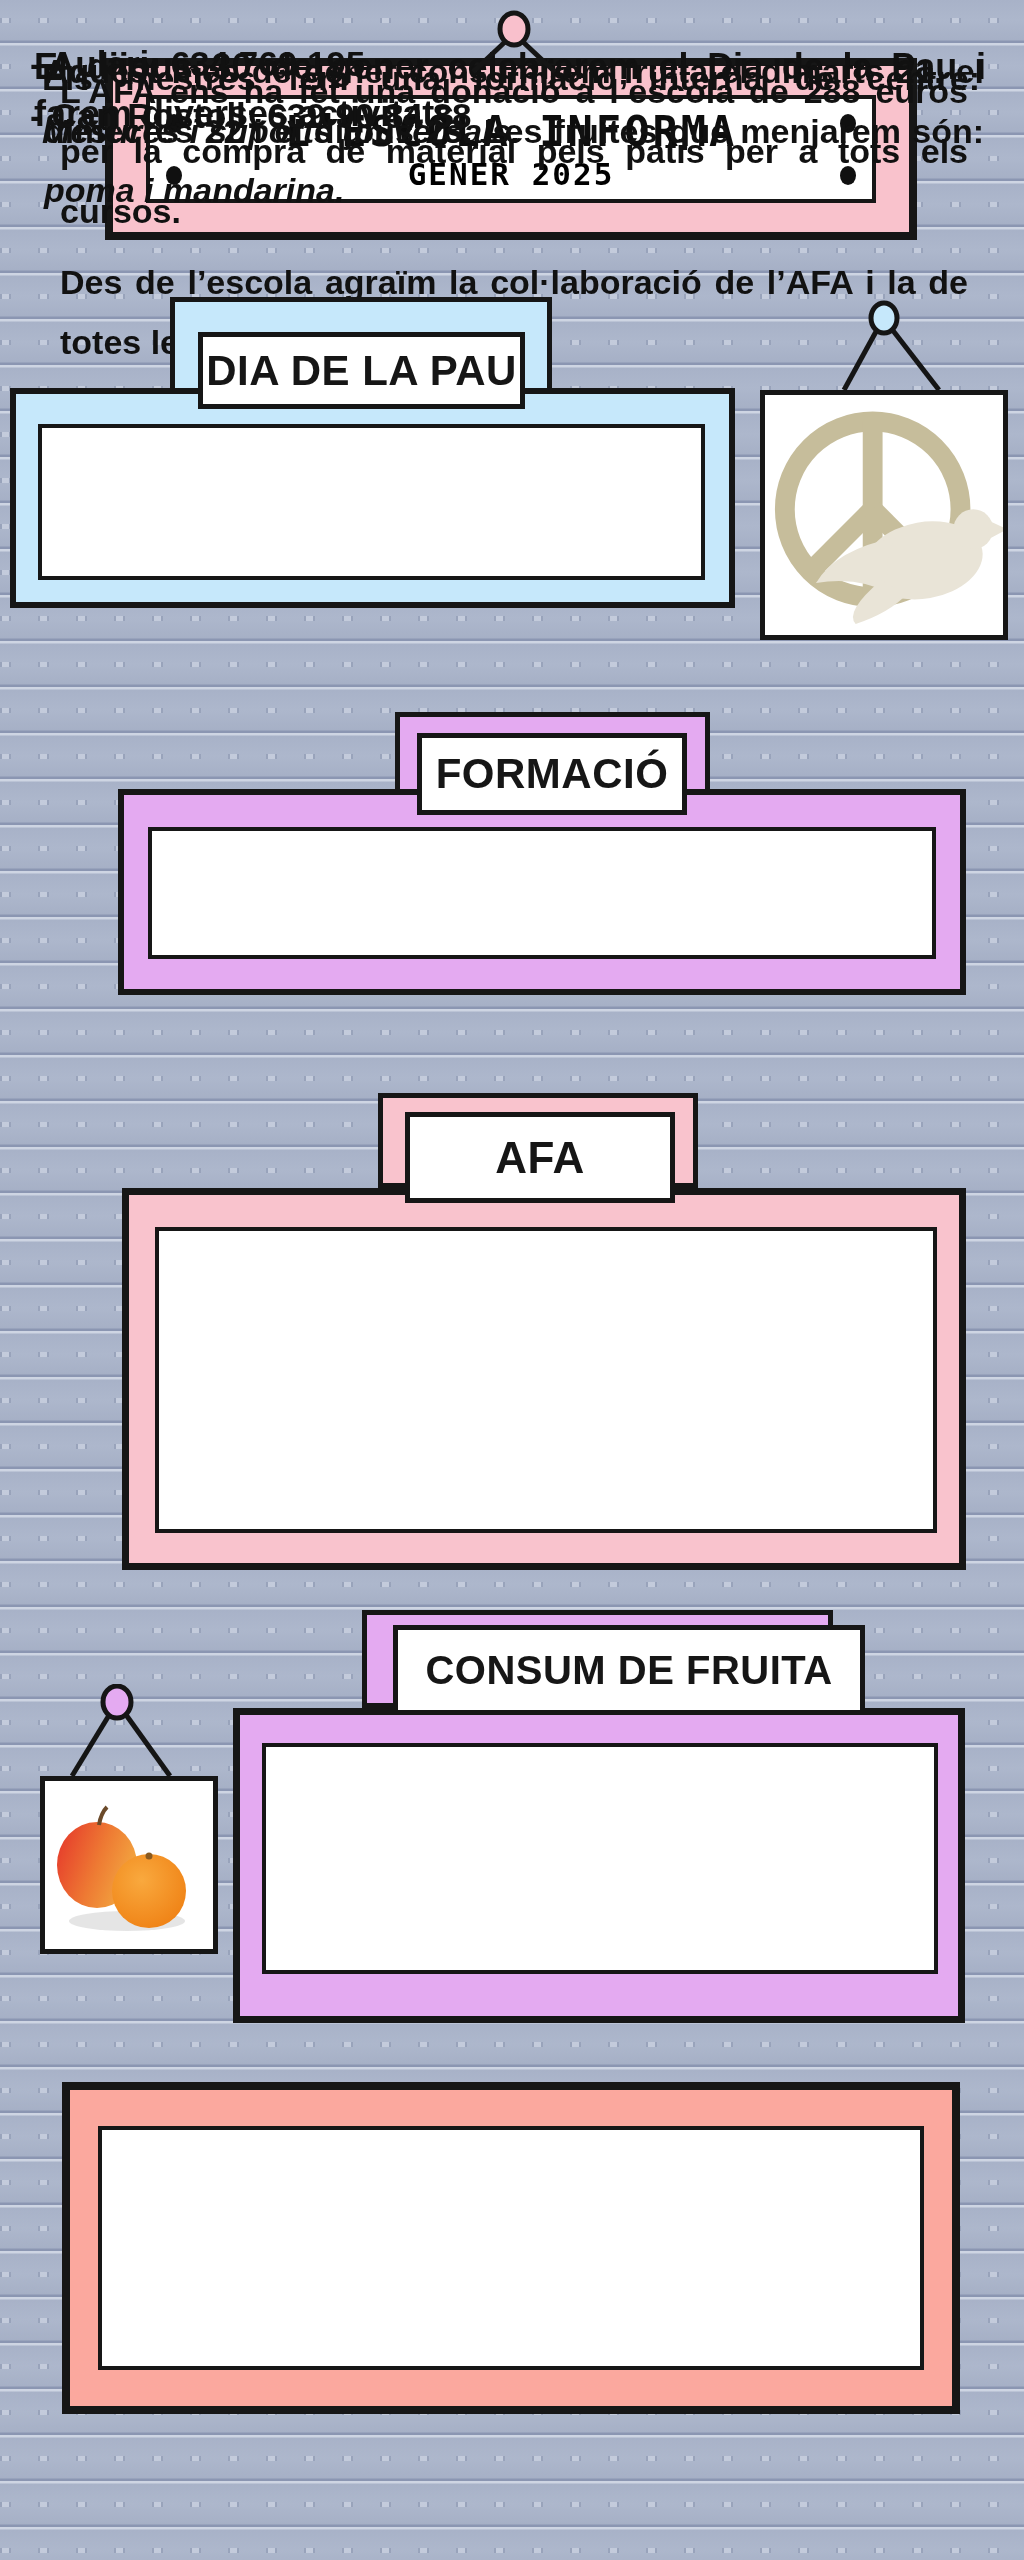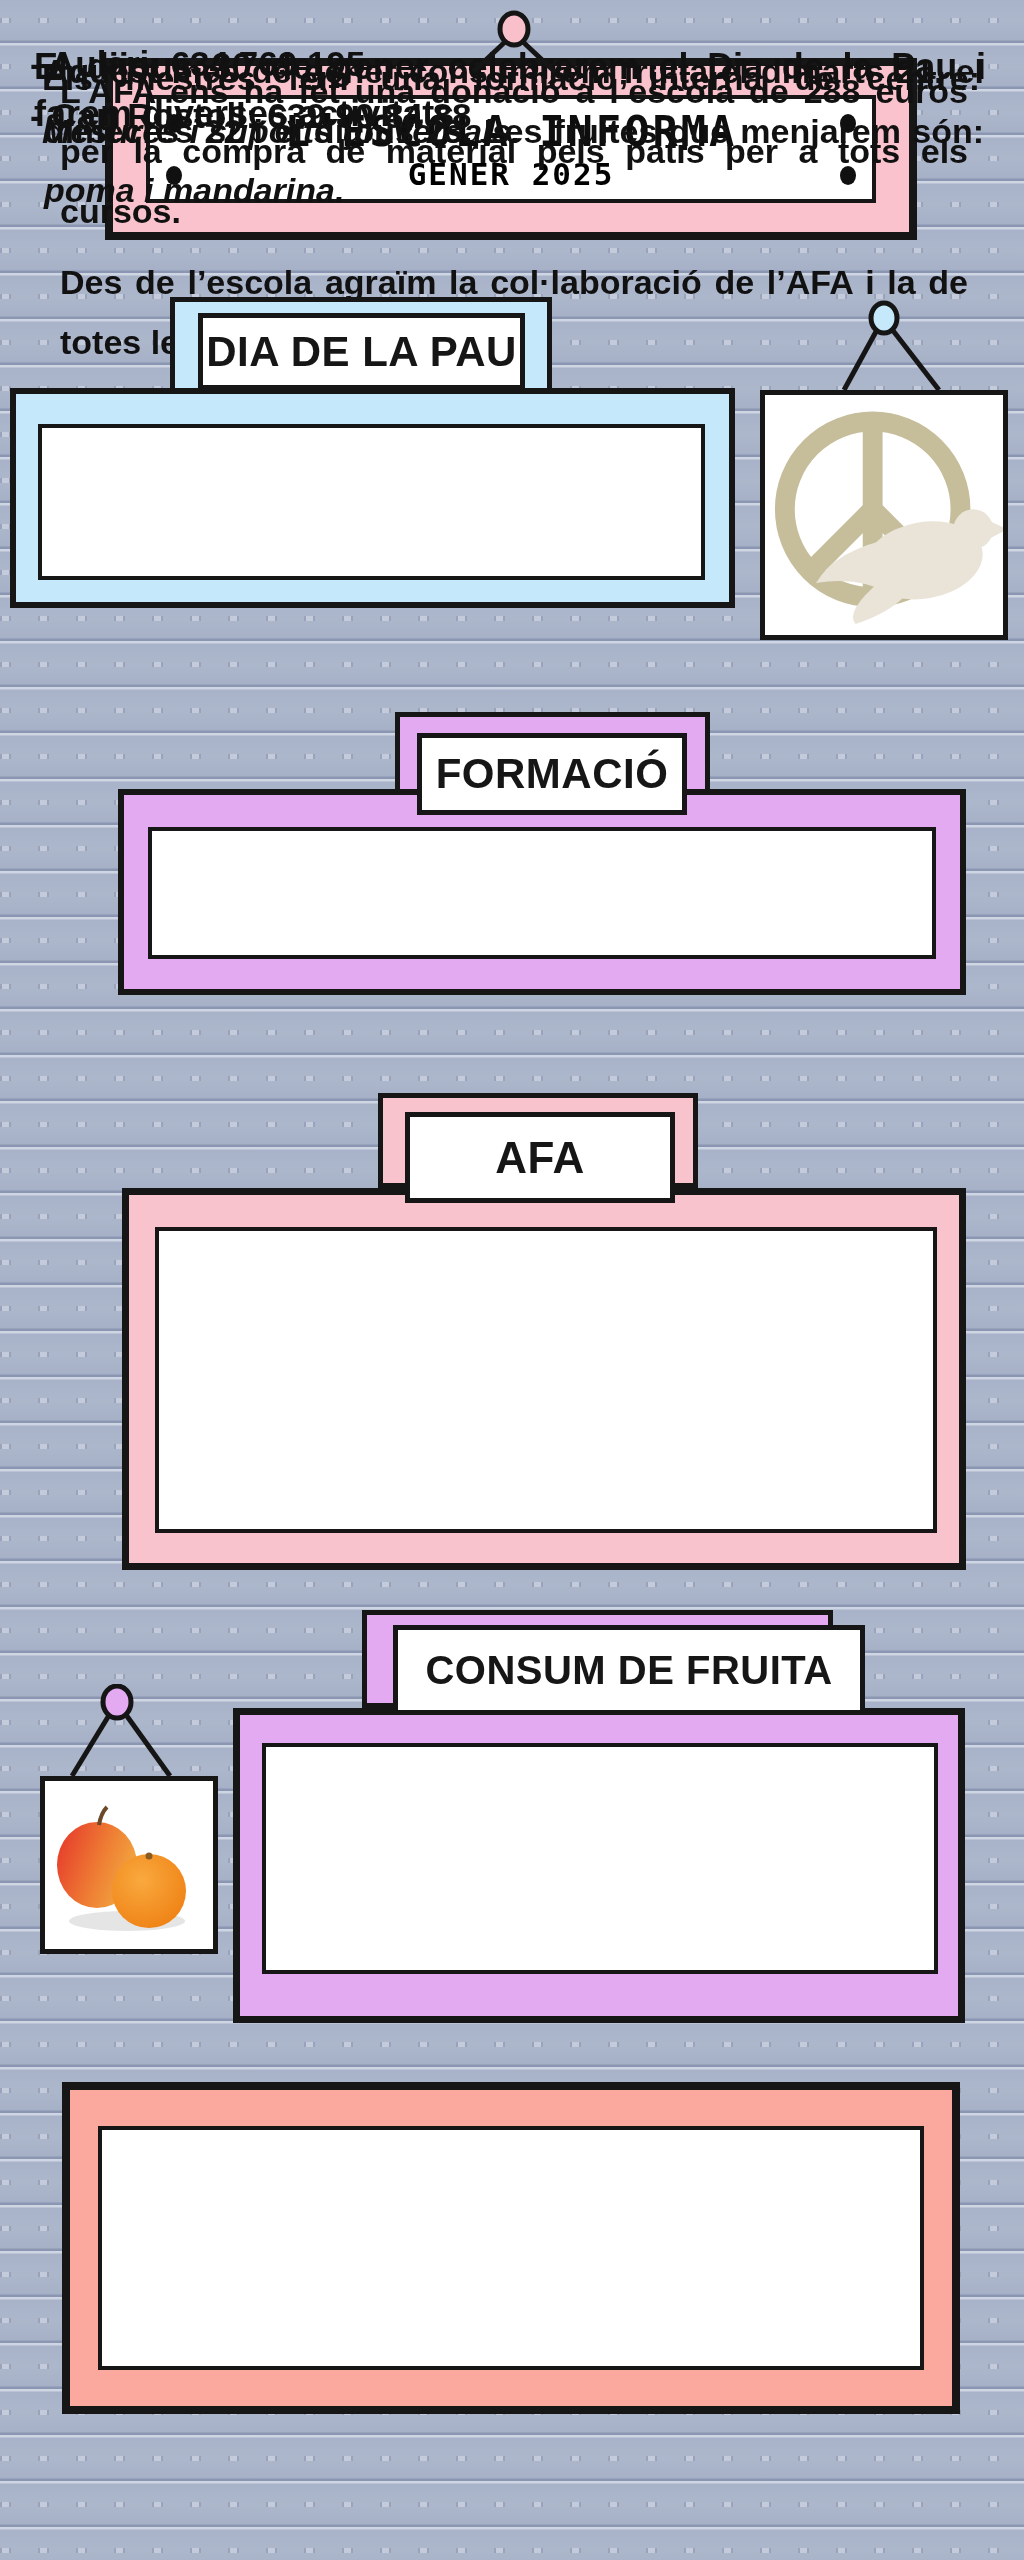--- a/index.html
+++ b/index.html
@@ -44,21 +44,21 @@
 
   
   #sign-outer{left:105px;top:58px;width:812px;height:182px;background:#f9c2cc;border-width:8px;}
   #sign-inner{left:33px;top:29px;right:33px;bottom:29px;display:flex;flex-direction:column;align-items:center;justify-content:center;}
   .sign-dot{position:absolute;width:16px;height:19px;border-radius:50%;background:#101010;}
   #sign-title{font-family:"DejaVu Sans Mono","Liberation Mono",monospace;font-weight:700;font-size:42px;letter-spacing:3px;color:#0d0d0d;}
   #sign-subtitle{font-family:"DejaVu Sans Mono","Liberation Mono",monospace;font-weight:700;font-size:31px;letter-spacing:2px;color:#000000;}
 
   
   #pau-backing{left:170px;top:297px;width:382px;height:100px;background:#c6e8fb;}
-  #pau-title{left:198px;top:313px;width:327px;height:77px;font-size:42px;}
+  #pau-title{left:198px;top:332px;width:327px;height:77px;font-size:42px;}
   #pau-body{left:10px;top:388px;width:725px;height:220px;background:#c6e8fb;}
   #pau-inner{left:22px;top:30px;right:24px;bottom:22px;}
   #pau-text{left:34px;top:44px;right:38px;font-size:36px;line-height:1.3;}
 
   
   #peace-frame{left:760px;top:390px;width:248px;height:250px;border-width:5px;}
 
   
   #formacio-backing{left:395px;top:712px;width:315px;height:82px;background:#e4aaf1;}
   #formacio-title{left:417px;top:733px;width:270px;height:82px;font-size:42px;}

